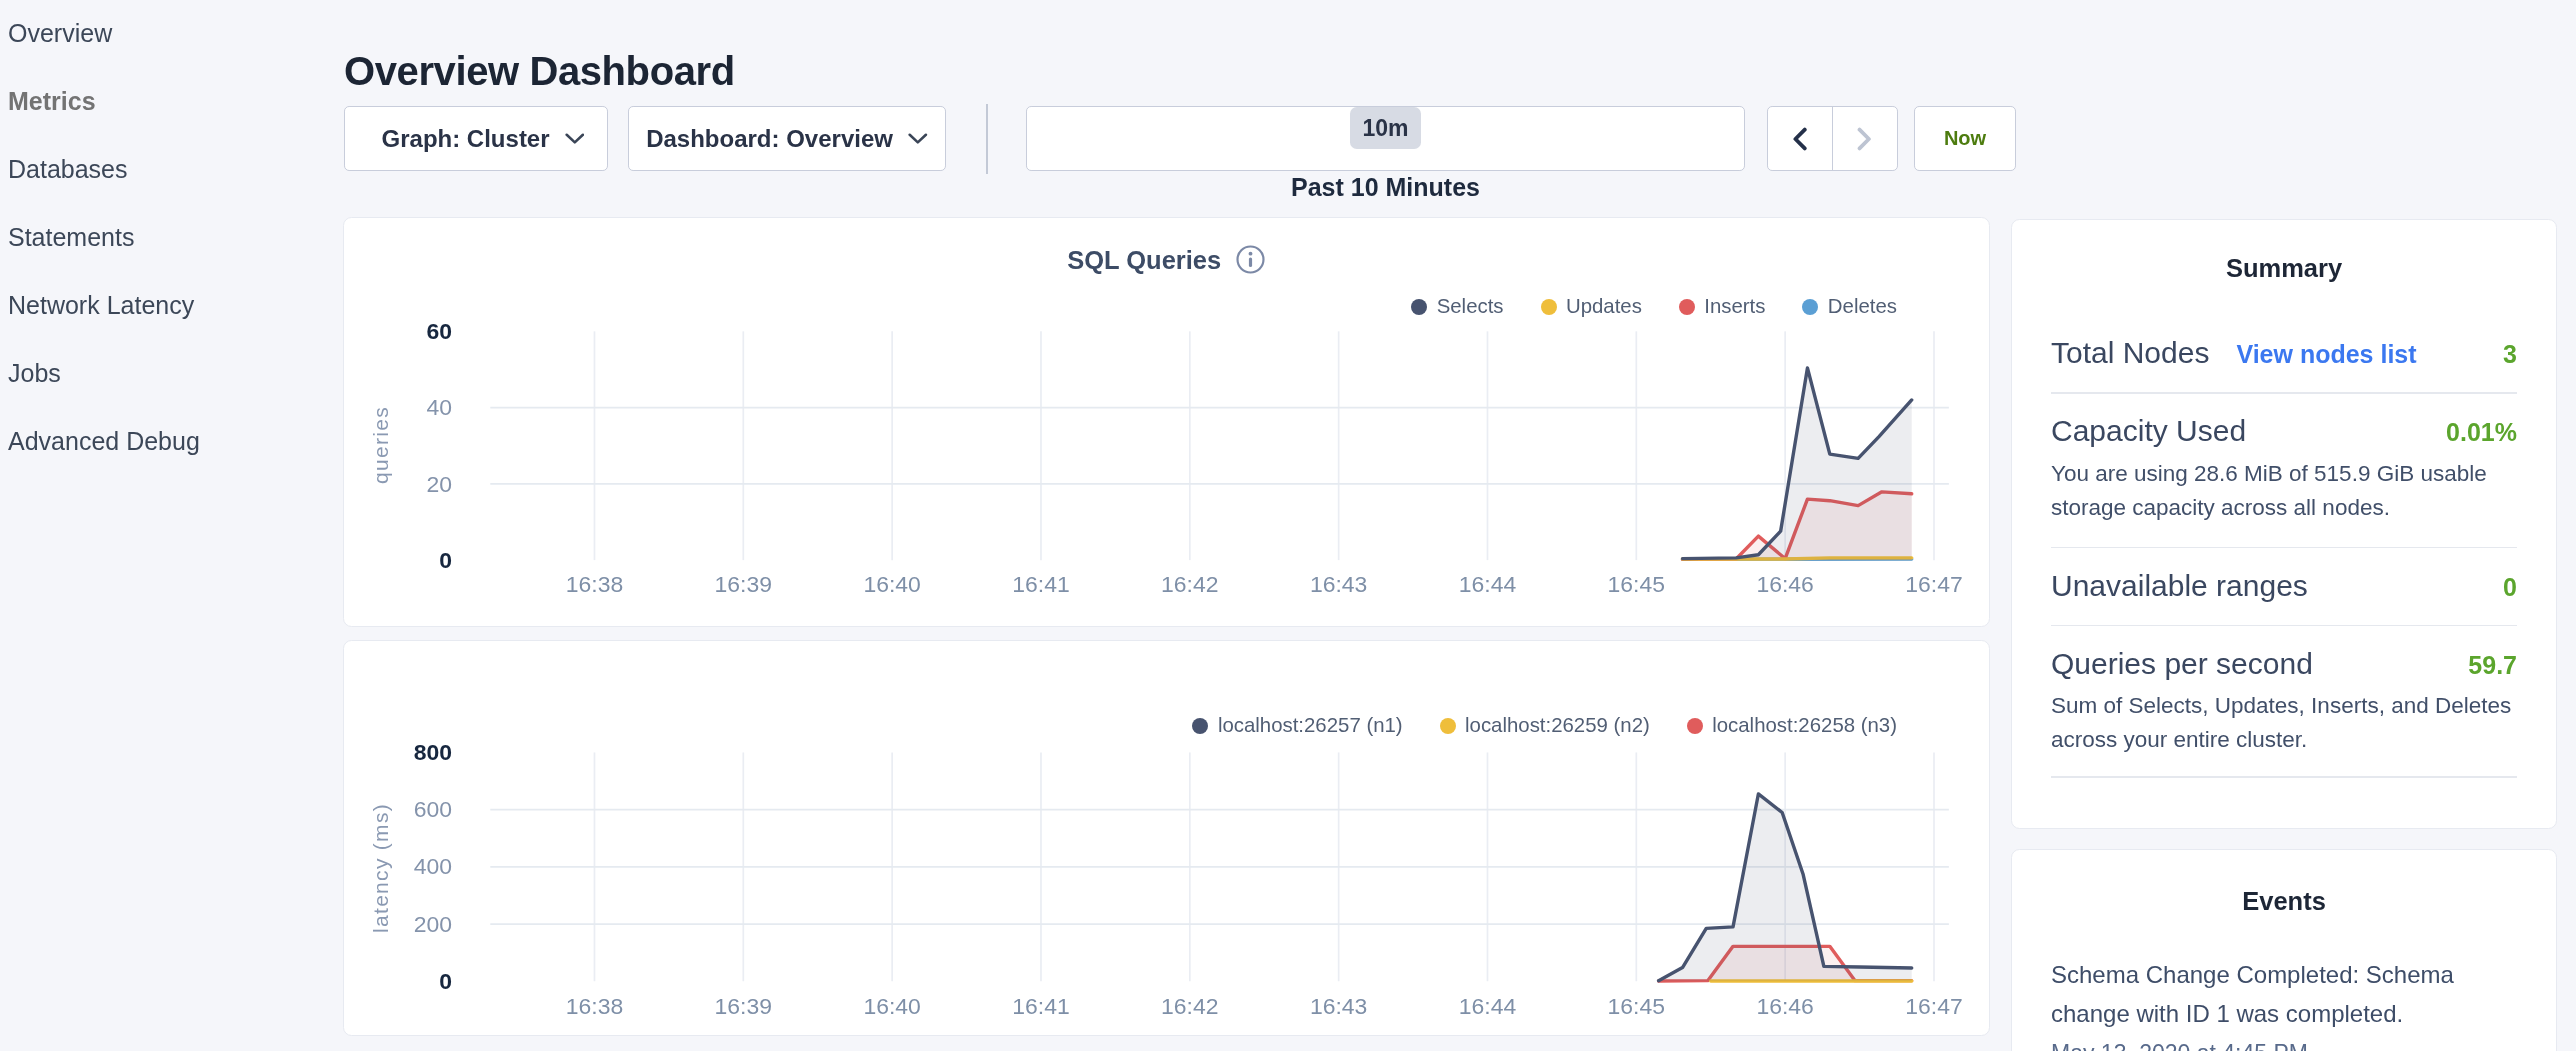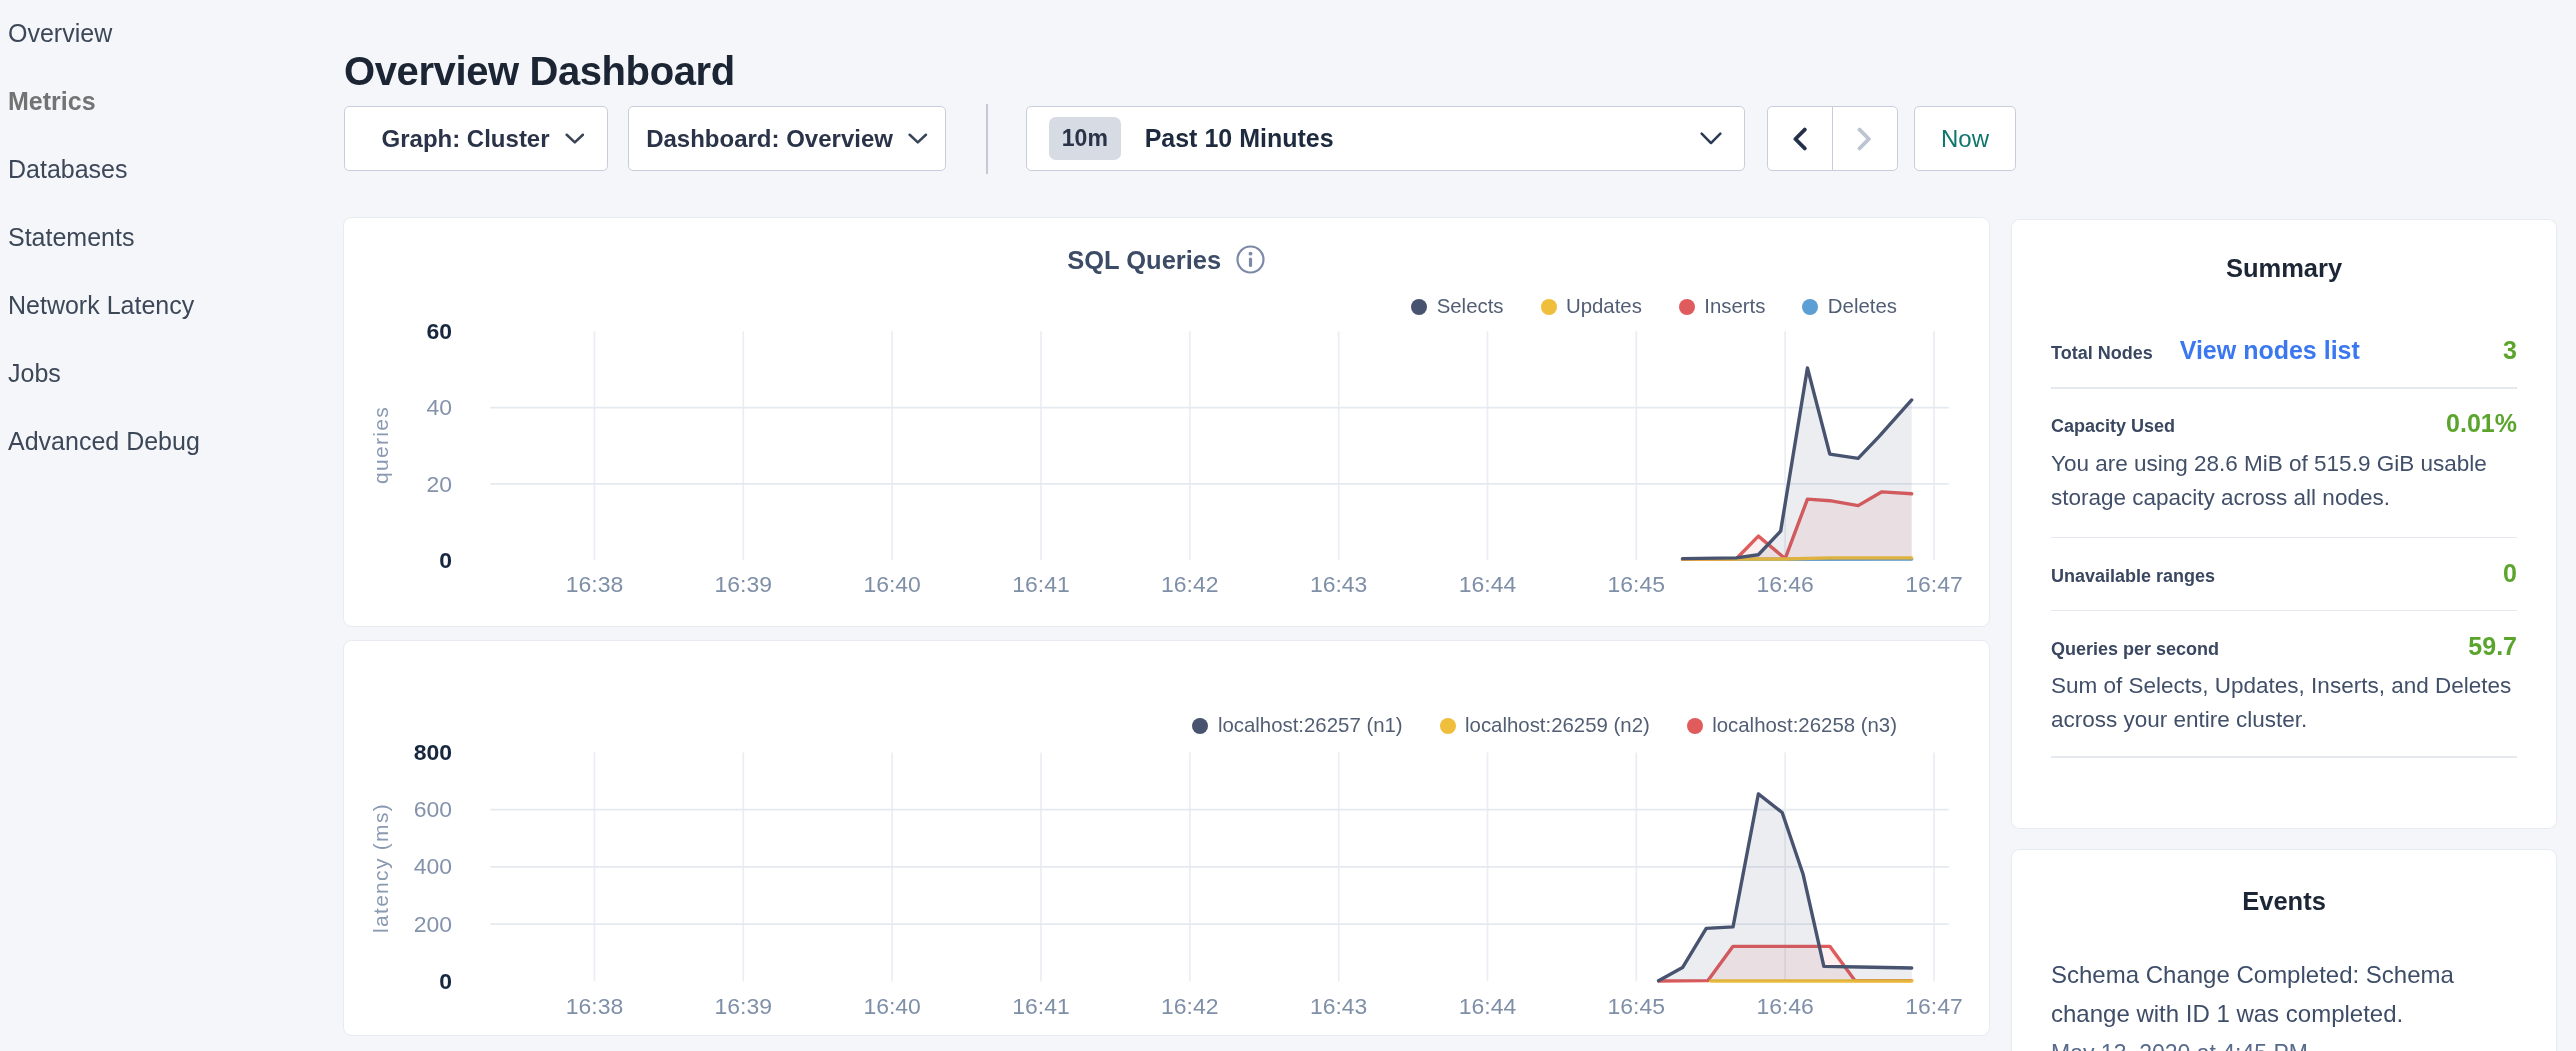--- a/index.html
+++ b/index.html
@@ -14,27 +14,27 @@
   .nav-item{height:68px;padding-left:8px;font-size:25px;color:#3C4758;cursor:pointer;}
   .nav-item.active{color:#737373;font-weight:700;}
   
   .page-title{position:absolute;left:344px;top:22px;font-size:40px;font-weight:600;color:#1C2534;letter-spacing:-0.4px;}
   .ctl{position:absolute;top:106px;height:65px;box-sizing:border-box;background:#fff;
        border:1.7px solid #C8CDDB;border-radius:5.1px;display:flex;align-items:center;cursor:pointer;}
   .dd-graph{left:344px;width:264px;justify-content:center;gap:15.3px;padding-left:14px;}
   .dd-dashboard{left:628px;width:318px;justify-content:center;gap:15.3px;}
   .dd-label{font-size:24px;font-weight:700;color:#2A3347;}
   .vdivider{position:absolute;left:986px;top:104px;width:1.7px;height:70px;background:#C3C9D6;}
-  .time-select{left:1026px;width:719px;padding:0 22px;gap:24px;}
+  .time-select{left:1026px;width:719px;padding:0 22px;gap:24px;flex-direction:column;}
   .badge-10m{background:#D7DBE4;border-radius:6.8px;padding:7.7px 12.8px;font-size:23px;font-weight:700;color:#2A3347;}
   .time-label{font-size:25px;font-weight:700;color:#1E2A3E;flex:1;}
   .nav-pair{left:1767px;width:131px;padding:0;}
   .nav-half{width:50%;height:100%;display:flex;align-items:center;justify-content:center;}
   .nav-half.prev{border-right:1.7px solid #C8CDDB;}
-  .btn-now{left:1914px;width:102px;justify-content:center;font-size:24px;font-weight:400;color:#0f766e;}
+  .btn-now{left:1914px;width:102px;justify-content:center;font-size:20px;font-weight:700;color:#4d7c0f;}
   
   .card{position:absolute;background:#fff;border:1.7px solid #E7EAF1;border-radius:8.5px;box-sizing:border-box;}
   .chart-card-1{left:343px;top:217px;width:1647px;height:410px;}
   .chart-card-2{left:343px;top:640px;width:1647px;height:396px;}
   .chart-title-row{position:absolute;top:25.5px;left:0;right:0;display:flex;align-items:flex-end;justify-content:center;gap:13.6px;}
   .chart-title{font-size:25.5px;font-weight:700;color:#3D4C66;}
   .legend{position:absolute;right:92px;display:flex;gap:37px;align-items:center;}
   .chart-card-1 .legend{top:77px;}
   .chart-card-2 .legend{top:73px;}
   .legend-item{display:flex;align-items:center;gap:9.4px;cursor:pointer;}
@@ -44,21 +44,21 @@
   .ylabel span{writing-mode:vertical-rl;transform:rotate(180deg);font-size:21px;color:#8A99B2;letter-spacing:1.3px;}
   svg.chart{position:absolute;left:0;top:0;}
   svg.chart text{font-family:"Liberation Sans",sans-serif;}
   
   .summary-card{left:2011px;top:219px;width:546px;height:610px;padding:34px 39px 0;}
   .events-card{left:2011px;top:849px;width:546px;height:255px;padding:37px 39px 0;}
   .card-heading{text-align:center;font-size:25.5px;font-weight:700;color:#1D2636;}
   .sum-row{display:flex;align-items:baseline;}
   .sum-row.first{margin-top:53px;}
   .sum-row.after-div{margin-top:20.4px;}
-  .sum-label{font-size:18px;font-weight:700;color:#3A4760;}
+  .sum-label{font-size:30px;font-weight:400;color:#3A4760;}
   .sum-link{font-size:25px;font-weight:700;color:#3B78F0;margin-left:27px;cursor:pointer;}
   .sum-value{font-size:25px;font-weight:700;color:#5BA52D;margin-left:auto;}
   .sum-subtext{margin-top:8.5px;font-size:22.5px;color:#414F69;line-height:34px;}
   .sum-div{height:1.7px;background:#E5E8EE;margin-top:22px;}
   .sum-div.tight{margin-top:18.7px;}
   .event-msg{margin-top:39px;font-size:24px;color:#3E4D68;line-height:39px;}
   .event-time{margin-top:6.8px;font-size:23px;color:#586A8B;}
   .chev{flex:none;}
 </style>
 </head>

